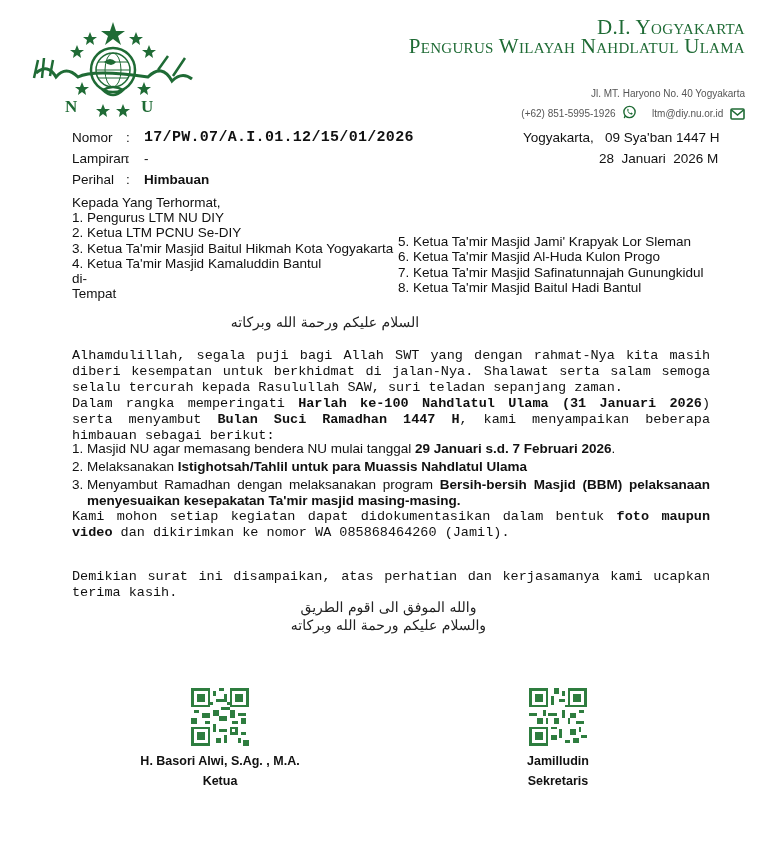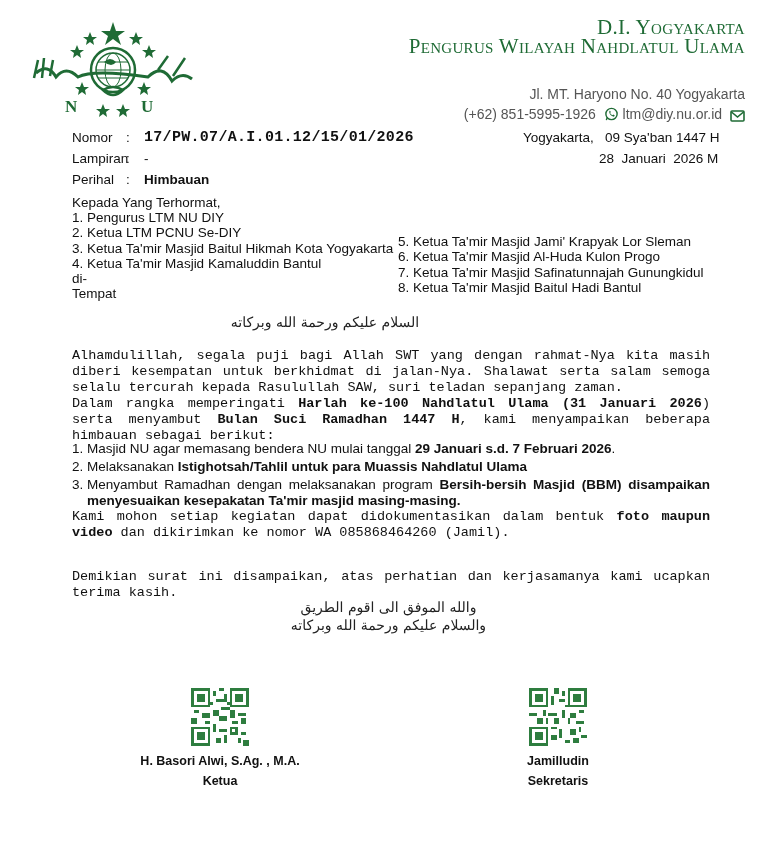--- a/index.html
+++ b/index.html
@@ -5,23 +5,23 @@
   html, body { margin: 0; padding: 0; background: #ffffff; }
   body { width: 777px; height: 866px; position: relative; overflow: hidden;
          font-family: "Liberation Sans", sans-serif; color: #111; font-size: 13.5px; }
   .abs { position: absolute; }
 
   
   .logo { left: 28px; top: 18px; width: 170px; height: 100px; }
   .org { right: 32px; top: 18px; text-align: right; font-family: "Liberation Serif", serif;
          color: #1f6b35; font-variant: small-caps; line-height: 19px; }
   .org div { font-size: 21px; letter-spacing: 0.3px; }
-  .contact { right: 32px; top: 84px; text-align: right; color: #555; font-size: 14px; line-height: 20px; }
+  .contact { right: 32px; top: 84px; text-align: right; color: #555; font-size: 10px; line-height: 20px; }
   .contact .ic { display: inline-block; vertical-align: -3px; margin-left: 4px; }
-  .contact .sp { }
+  .contact .sp { margin-left: 12px; }
 
   
   .meta { left: 72px; top: 127px; line-height: 21px; }
   .meta .row { display: flex; align-items: flex-end; }
   .meta .lbl { width: 54px; }
   .meta .col { width: 18px; text-align: left; padding-left: 0; }
   .meta .nomor { font-family: "Liberation Mono", monospace; font-weight: bold; font-size: 15px; letter-spacing: 0.3px; }
   .meta b { font-weight: bold; }
   .date { left: 523px; top: 127px; line-height: 21px; }
   .date .r2 { padding-left: 76px; }
@@ -166,21 +166,21 @@
   <div class="it">
     <span class="num">1.</span>
     <span class="txt"><span>Masjid NU agar memasang bendera NU mulai tanggal </span><b>29 Januari s.d. 7 Februari 2026</b><span>.</span></span>
   </div>
   <div class="it">
     <span class="num">2.</span>
     <span class="txt"><span>Melaksanakan </span><b>Istighotsah/Tahlil untuk para Muassis Nahdlatul Ulama</b></span>
   </div>
   <div class="it">
     <span class="num">3.</span>
-    <span class="txt"><span>Menyambut Ramadhan dengan melaksanakan program </span><b>Bersih-bersih Masjid (BBM) disampaikan menyesuaikan kesepakatan Ta'mir masjid masing-masing.</b></span>
+    <span class="txt"><span>Menyambut Ramadhan dengan melaksanakan program </span><b>Bersih-bersih Masjid (BBM) pelaksanaan menyesuaikan kesepakatan Ta'mir masjid masing-masing.</b></span>
   </div>
 </div>
 
 <div class="abs para p3">
   <span>Kami mohon setiap kegiatan dapat didokumentasikan dalam bentuk </span><b>foto maupun video</b><span> dan dikirimkan ke nomor WA 085868464260 (Jamil).</span>
 </div>
 
 <div class="abs para p4">Demikian surat ini disampaikan, atas perhatian dan kerjasamanya kami ucapkan terima kasih.</div>
 
 <div class="abs arabic closing">

